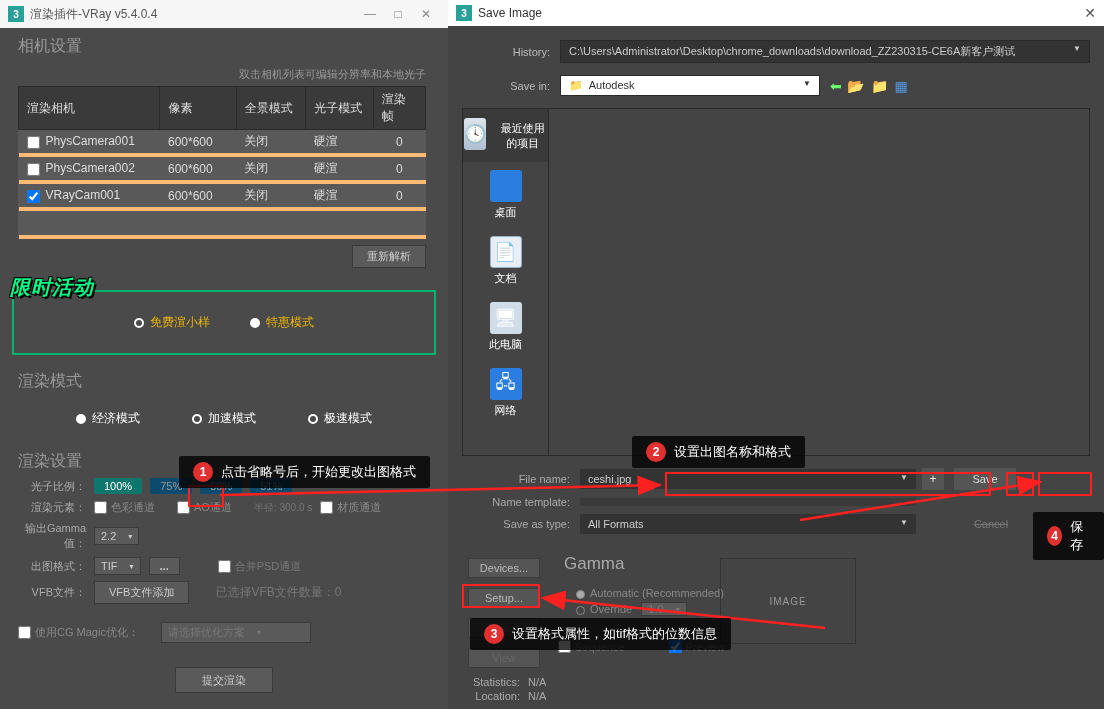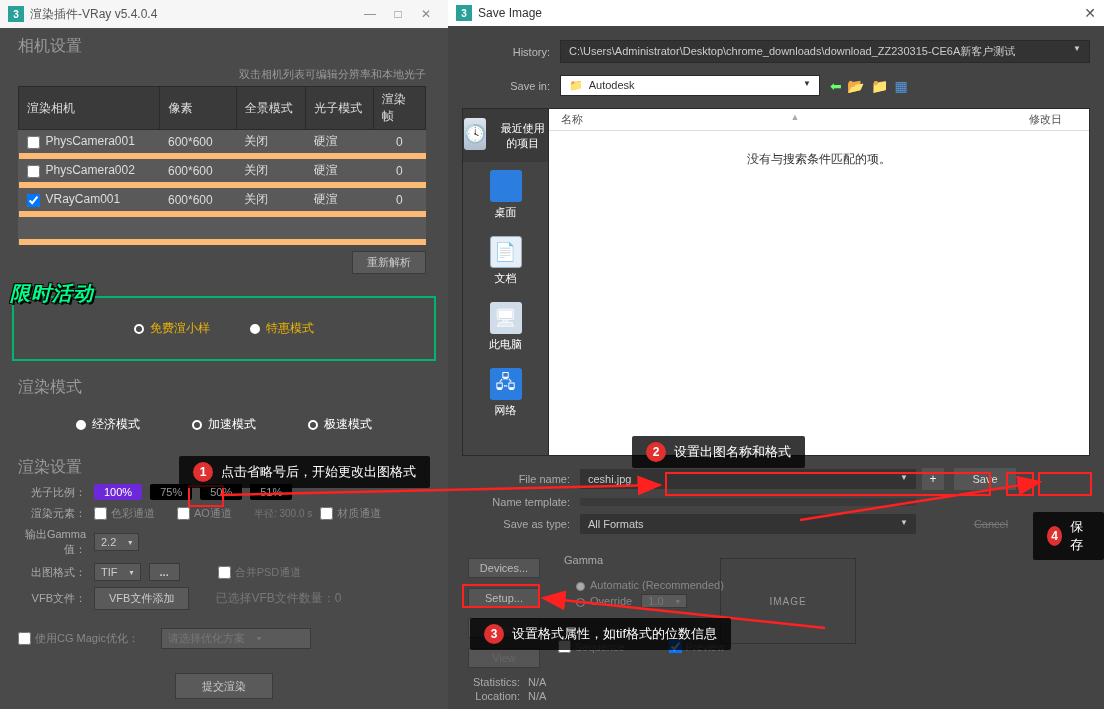--- a/index.html
+++ b/index.html
@@ -11,42 +11,42 @@
 .lp-title .icn { width: 16px; height: 16px; background: #2aa198; margin-right: 6px; display:flex; align-items:center; justify-content:center; color:#fff; font-size:10px; font-weight:bold; }
 .lp-title .sp { flex: 1; }
 .lp-title .winbtn { width: 28px; text-align: center; color: #888; }
 
 .section { padding: 8px 18px 2px 18px; }
 .sec-label { color: #999; font-size: 16px; margin-bottom: 4px; }
 .hint { text-align: right; color: #999; font-size: 11px; padding: 4px 22px 4px 0; }
 
 .tbl { width: 408px; margin: 0 18px; border-collapse: collapse; background: #595959; }
 .tbl th { background: #3a3a3a; color: #ddd; font-weight: normal; padding: 4px 8px; border: 1px solid #2a2a2a; text-align: left; font-size: 12px; }
-.tbl td { padding: 3px 8px; border-bottom: 6px solid #fdba74; color: #ddd; font-size: 12px; }
+.tbl td { padding: 3px 8px; border-bottom: 4px solid #fdba74; color: #ddd; font-size: 12px; }
 .tbl tbody tr { background: #595959; }
 .tbl input[type=checkbox] { margin-right: 6px; vertical-align: middle; }
 
 .btn-reparse { float: right; margin: 6px 22px 0 0; background: #5a5a5a; border: 1px solid #3a3a3a; color: #ccc; padding: 3px 14px; font-size: 11px; }
 
 .promo-box { margin: 22px 12px 4px 12px; border: 2px solid #00b56f; height: 65px; position: relative; }
 .promo-badge { position: absolute; left: -4px; top: -18px; font-size: 20px; font-weight: bold; font-style: italic; color: #00ff88; text-shadow: 2px 2px 0 #000, -1px -1px 0 #000, 1px -1px 0 #000, -1px 1px 0 #000; letter-spacing: 1px; }
 .promo-opts { display: flex; justify-content: center; gap: 40px; align-items: center; height: 100%; color: #eab308; font-size: 12px; }
 .promo-opts .r { width: 10px; height: 10px; border-radius: 50%; border: 2px solid #fff; display: inline-block; margin-right: 6px; vertical-align: middle; }
 .promo-opts .r.on { background: #fff; }
 
 .render-mode { padding: 12px 18px 4px 18px; }
 .rm-opts { display: flex; justify-content: center; gap: 52px; padding: 14px 0; color: #fff; }
 .rm-opts .r { width: 10px; height: 10px; border-radius: 50%; border: 2px solid #fff; display: inline-block; margin-right: 6px; vertical-align: middle; }
 .rm-opts .r.on { background: #fff; }
 
 .render-settings { padding: 6px 18px; }
 .row { display: flex; align-items: center; margin: 6px 0; gap: 8px; }
 .row .lbl { width: 68px; text-align: right; color: #aaa; font-size: 11px; }
-.pct { padding: 2px 10px; background: #6d28d9; color: #fff; border-radius: 2px; font-size: 11px; }
-.pct.dim { background: #000000; color: #999; }
+.pct { padding: 2px 10px; background: #0f766e; color: #fff; border-radius: 2px; font-size: 11px; }
+.pct.dim { background: #0c4a6e; color: #999; }
 .chk { display: inline-flex; align-items: center; color: #888; font-size: 11px; margin-right: 14px; }
 .chk input { margin-right: 4px; }
 .sel { background: #5a5a5a; border: 1px solid #3a3a3a; color: #ccc; padding: 2px 6px; font-size: 11px; display: inline-flex; align-items: center; gap: 12px; }
 .sel .arr { font-size: 8px; }
 .btn { background: #5a5a5a; border: 1px solid #3a3a3a; color: #ccc; padding: 3px 14px; font-size: 11px; }
 .dots { padding: 2px 10px; font-weight: bold; }
 
 .highlight-red { border: 2px solid #ff2020; }
 .dots-box { position: absolute; left: 188px; top: 485px; width: 36px; height: 22px; }
 
@@ -295,29 +295,20 @@
       <div class="places">
         <div class="place sel">
             <div class="pic recent">🕓</div>
             <span>最近使用的项目</span>
           </div>
         <div class="place"><div class="pic desk"></div><span>桌面</span></div>
         <div class="place"><div class="pic doc">📄</div><span>文档</span></div>
         <div class="place"><div class="pic pc">🖥</div><span>此电脑</span></div>
         <div class="place"><div class="pic net">🖧</div><span>网络</span></div>
       </div>
-      <div class="list-area">
-        <div class="list-hdr">
-          <span class="c1">名称</span>
-          <span style="color:#aaa; font-size:9px">▲</span>
-          <span style="flex:1"></span>
-          <span class="c2">修改日</span>
-        </div>
-        <div class="empty-msg">没有与搜索条件匹配的项。</div>
-      </div>
     </div>
   </div>
 
   <div class="lower">
     <div class="lrow">
       <div class="llbl">File name:</div>
       <div class="fld">
           <span>ceshi.jpg</span>
           <span class="arr">▼</span>
         </div>
@@ -340,21 +331,21 @@
 </div>
 
 <div class="btns-left">
   <div class="btn-small">Devices...</div>
   <div class="btn-small">Setup...</div>
   <div class="btn-small dim-text" style="color:#666">Info...</div>
   <div class="btn-small dim-text" style="color:#666">View</div>
 </div>
 
 <div class="gamma-box">
-  <div style="font-size:11px; color:#aaa; padding-left:6px">Gamma</div>
+  <div style="font-size:17px; color:#aaa; padding-left:6px">Gamma</div>
   <div class="g-opts">
     <div><span class="g-rad on"></span><span>Automatic (Recommended)</span></div>
     <div><span class="g-rad"></span><span>Override</span> &nbsp; <span class="sel dim-text" style="padding:0 6px">
           <span>1.0</span>
           <span class="arr">▾</span>
         </span></div>
   </div>
 </div>
 <div class="image-box">IMAGE</div>
 

